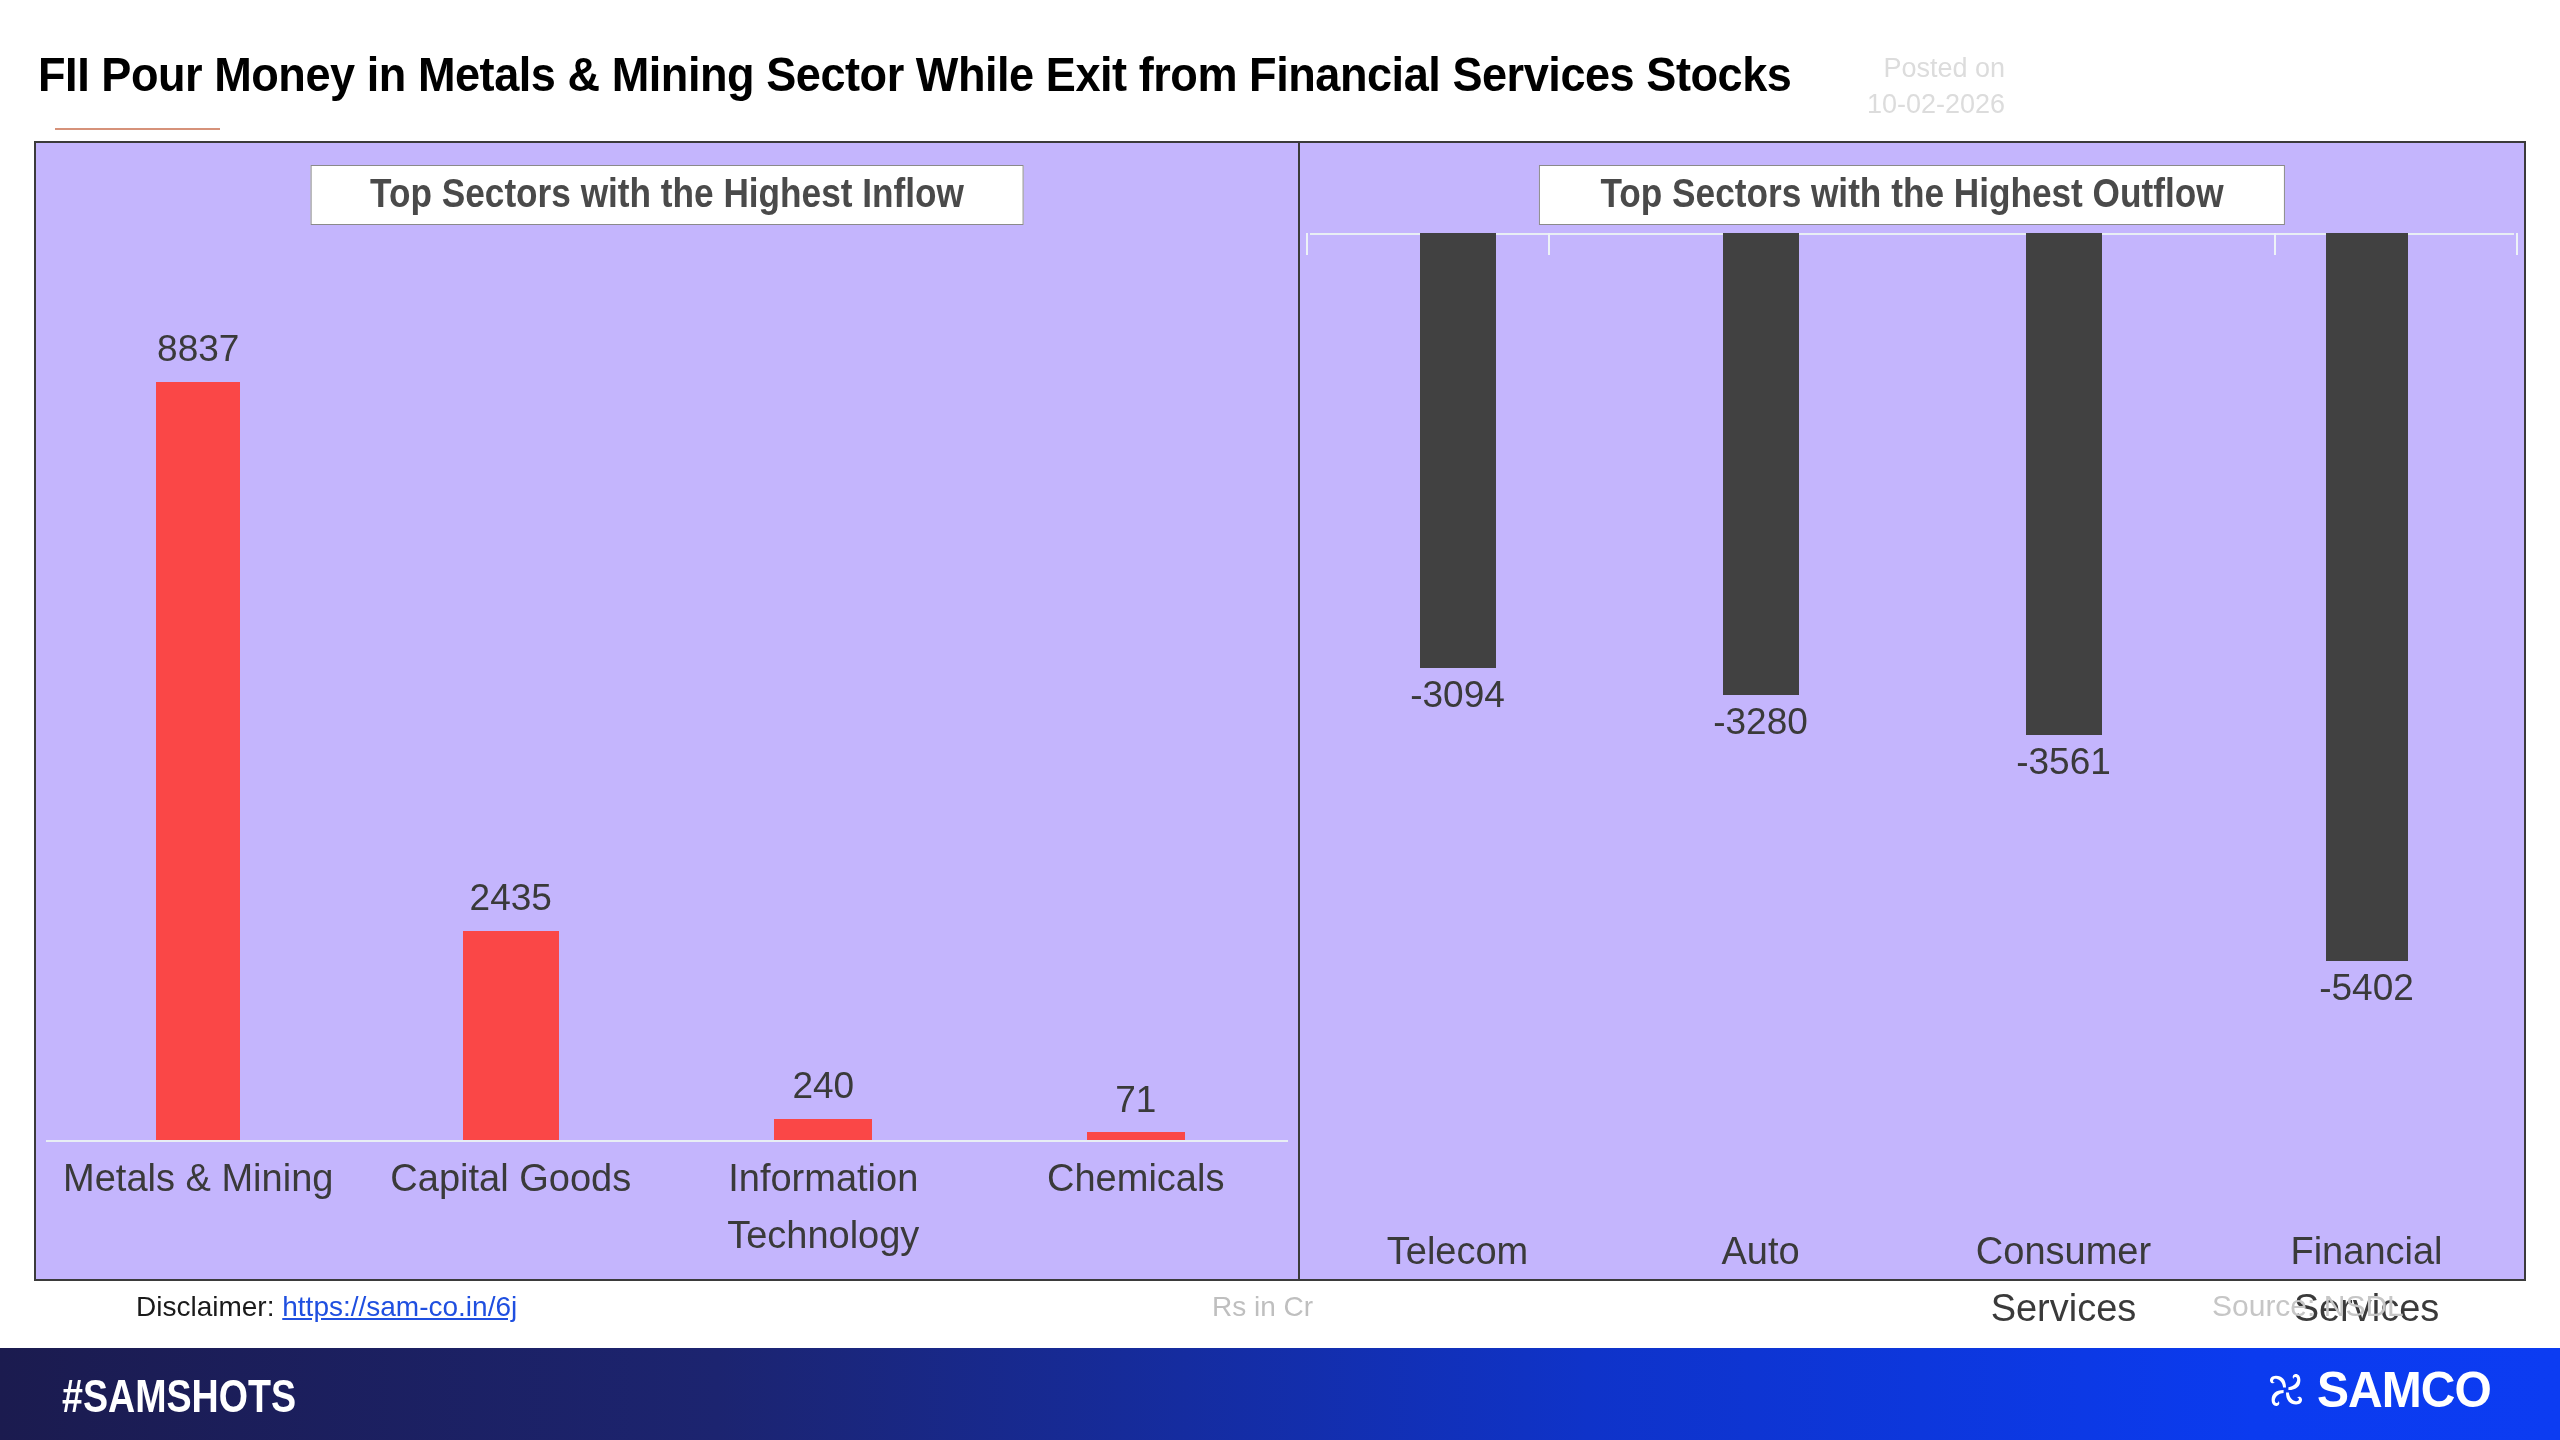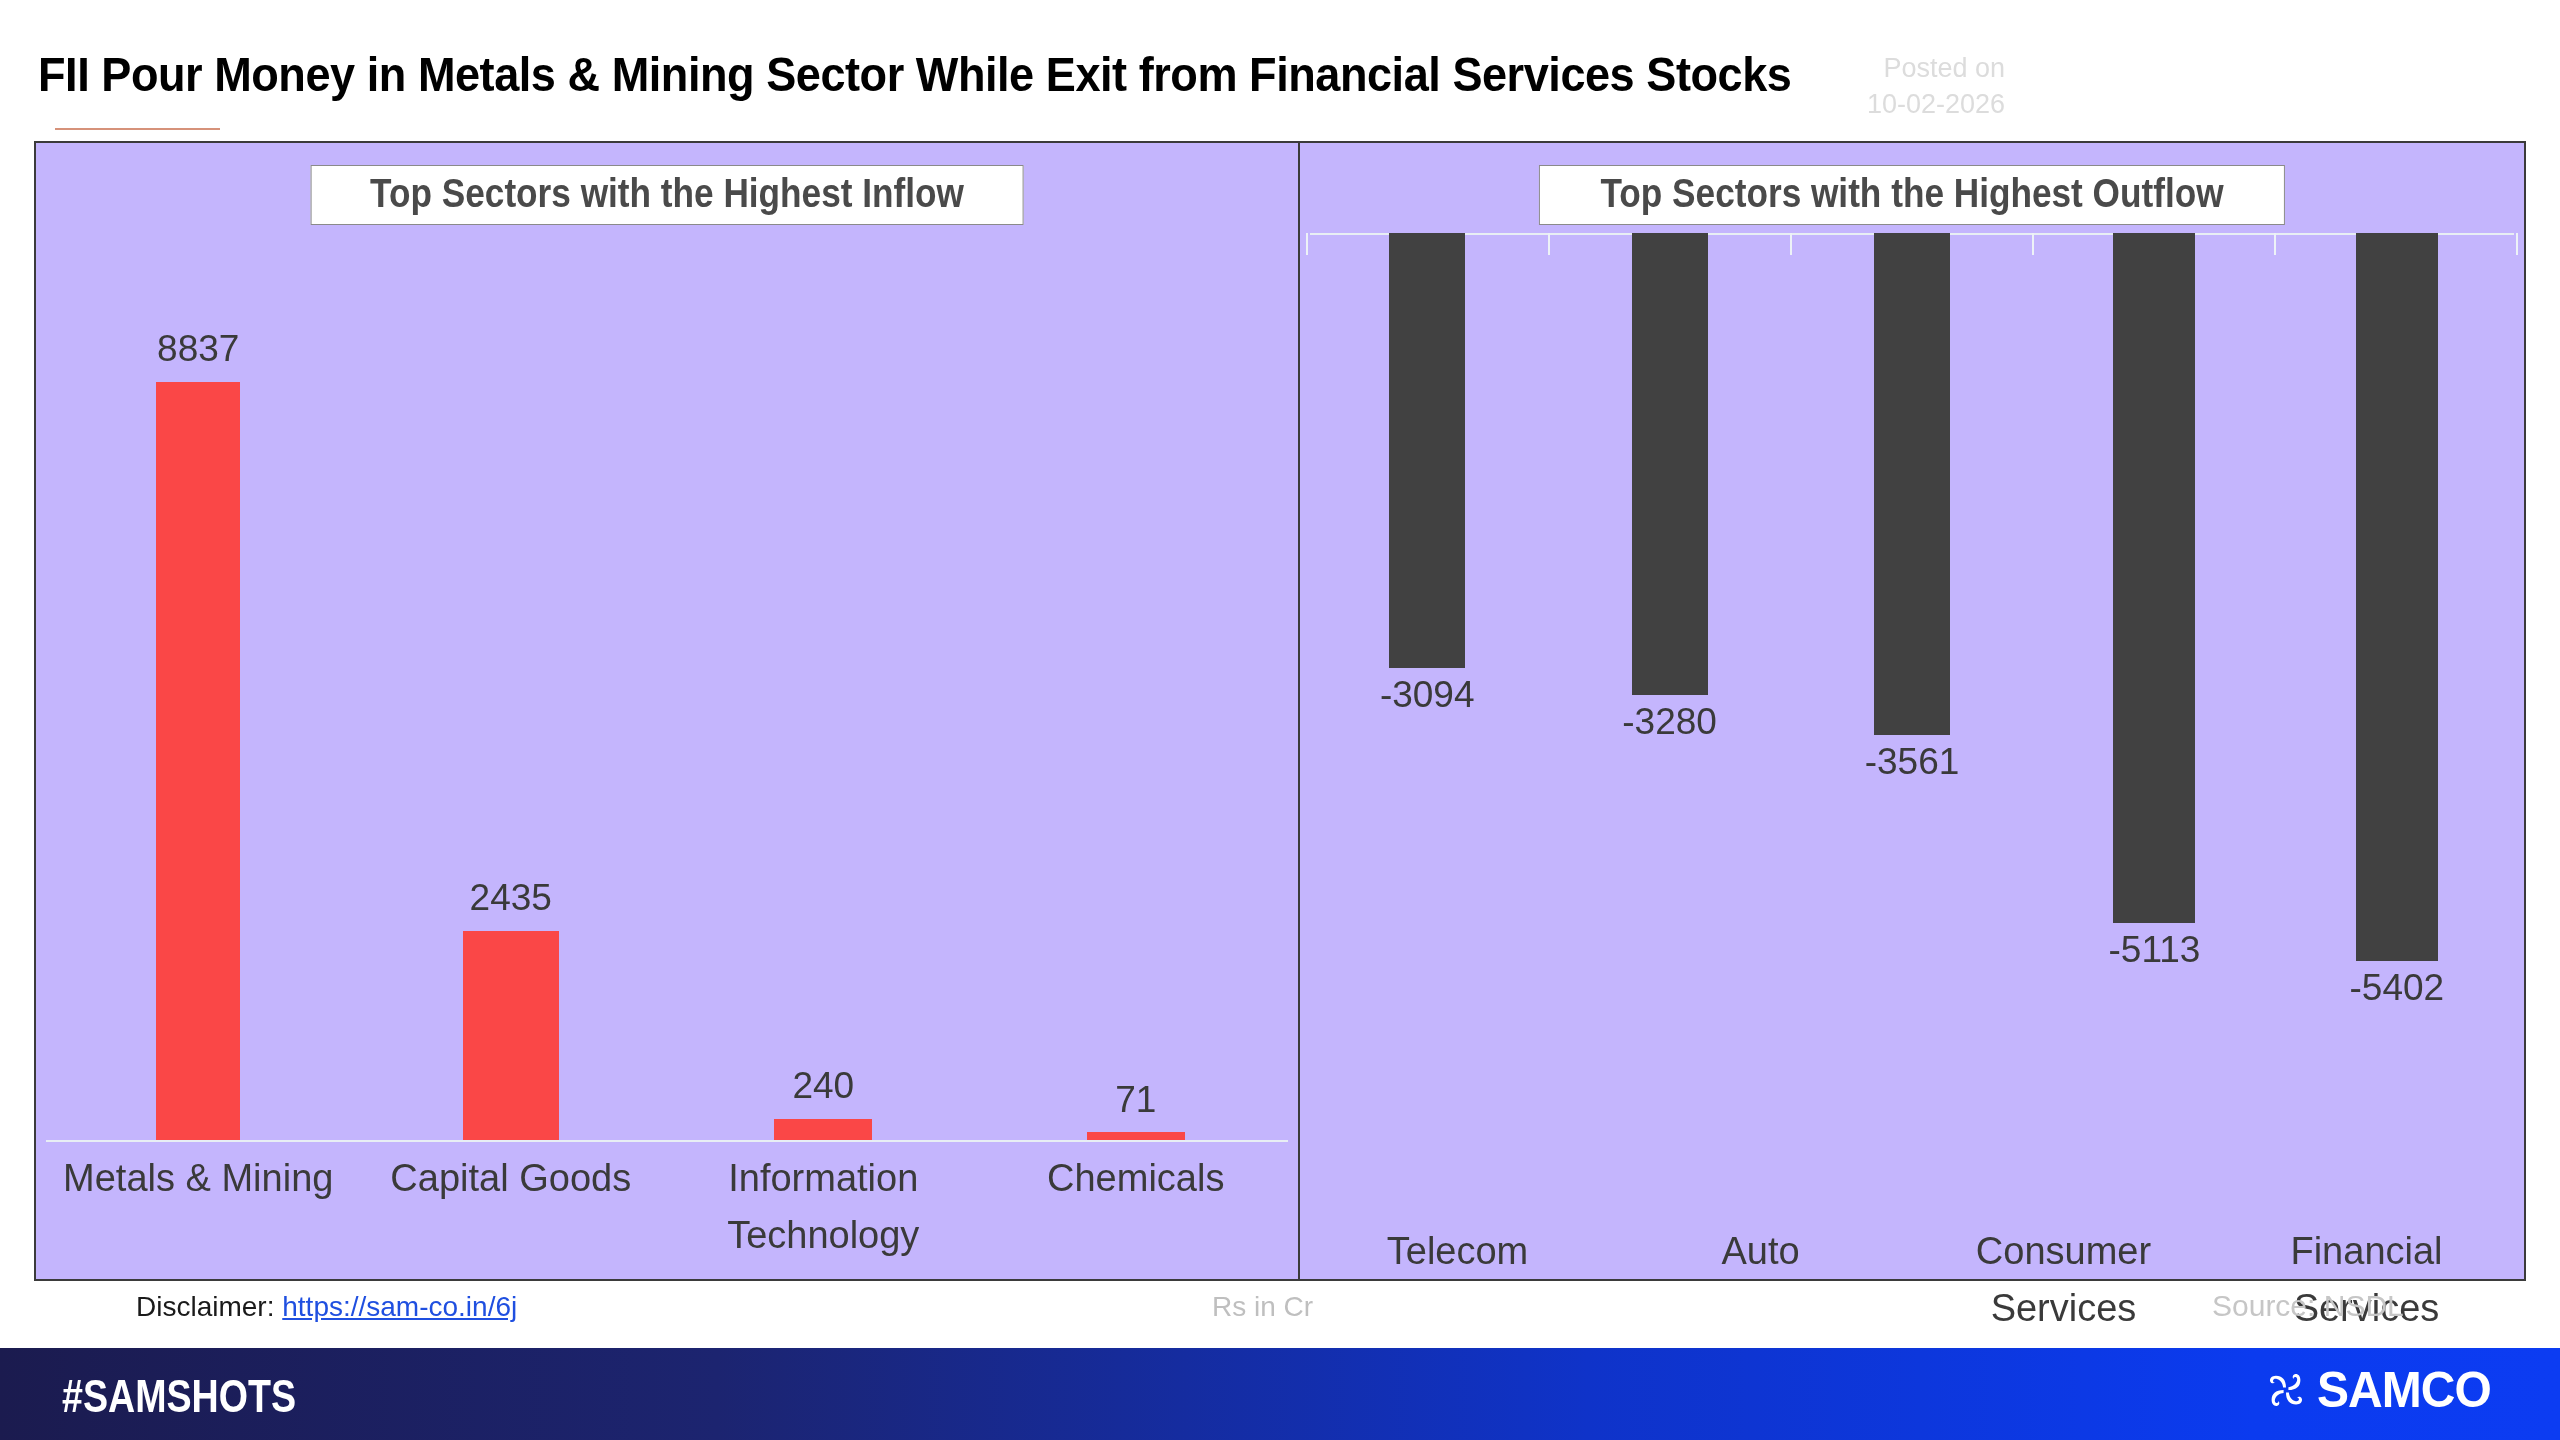--- a/index.html
+++ b/index.html
@@ -344,24 +344,20 @@
           <div class="bar-down" style="height:435px;width:76px"></div>
           <div class="label-down" style="top:441px">-3094</div>
         </div>
         <div class="bar-col">
           <div class="bar-down" style="height:462px;width:76px"></div>
           <div class="label-down" style="top:468px">-3280</div>
         </div>
         <div class="bar-col">
           <div class="bar-down" style="height:502px;width:76px"></div>
           <div class="label-down" style="top:508px">-3561</div>
-        </div>
-        <div class="bar-col">
-          <div class="bar-down" style="height:690px;width:82px"></div>
-          <div class="label-down" style="top:696px">-5113</div>
         </div>
         <div class="bar-col">
           <div class="bar-down" style="height:728px;width:82px"></div>
           <div class="label-down" style="top:734px">-5402</div>
         </div>
       </div>
 
       <div class="cats-row" id="cats-right">
         <div class="cat-cell">Telecom</div>
         <div class="cat-cell">Auto</div>

